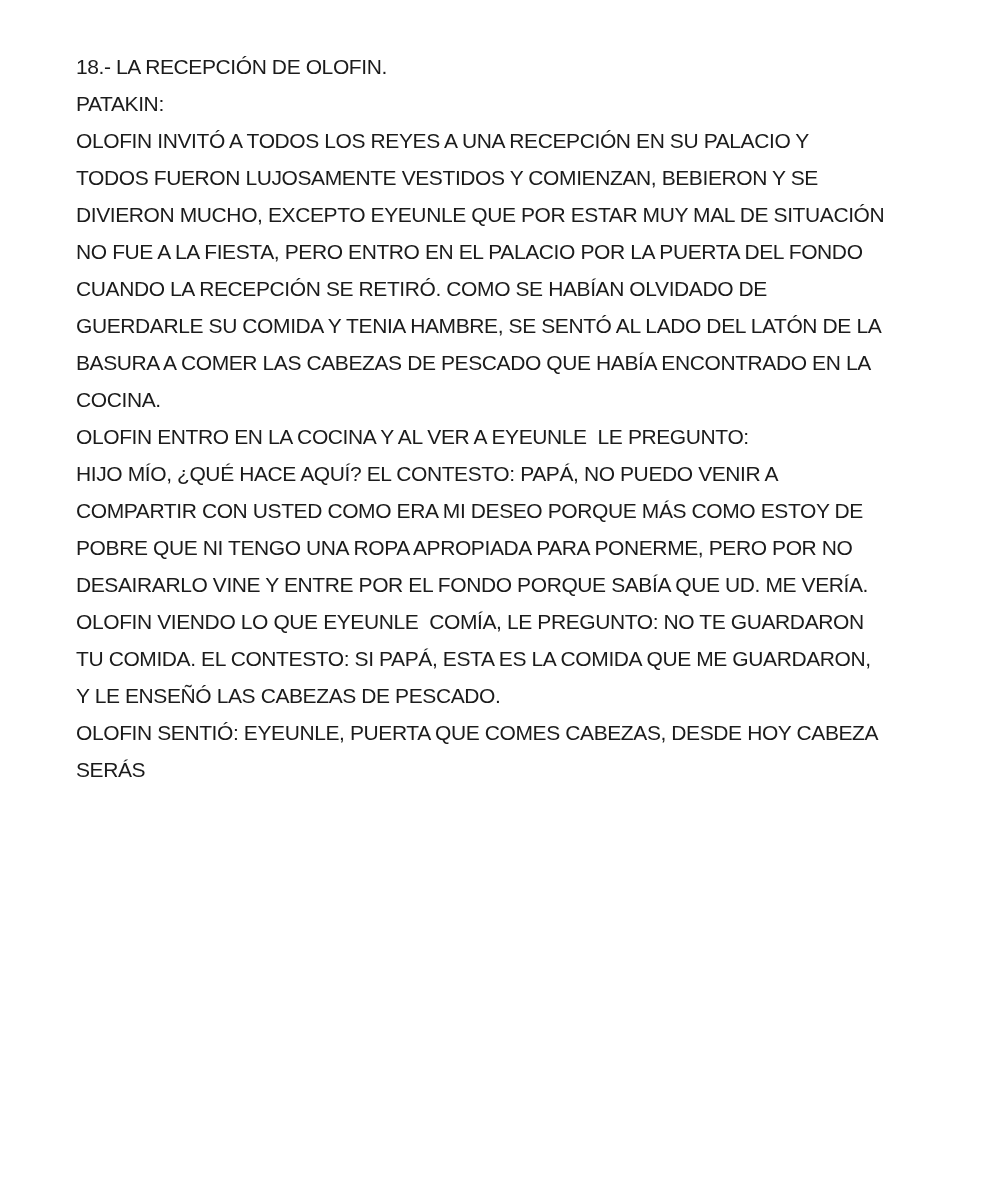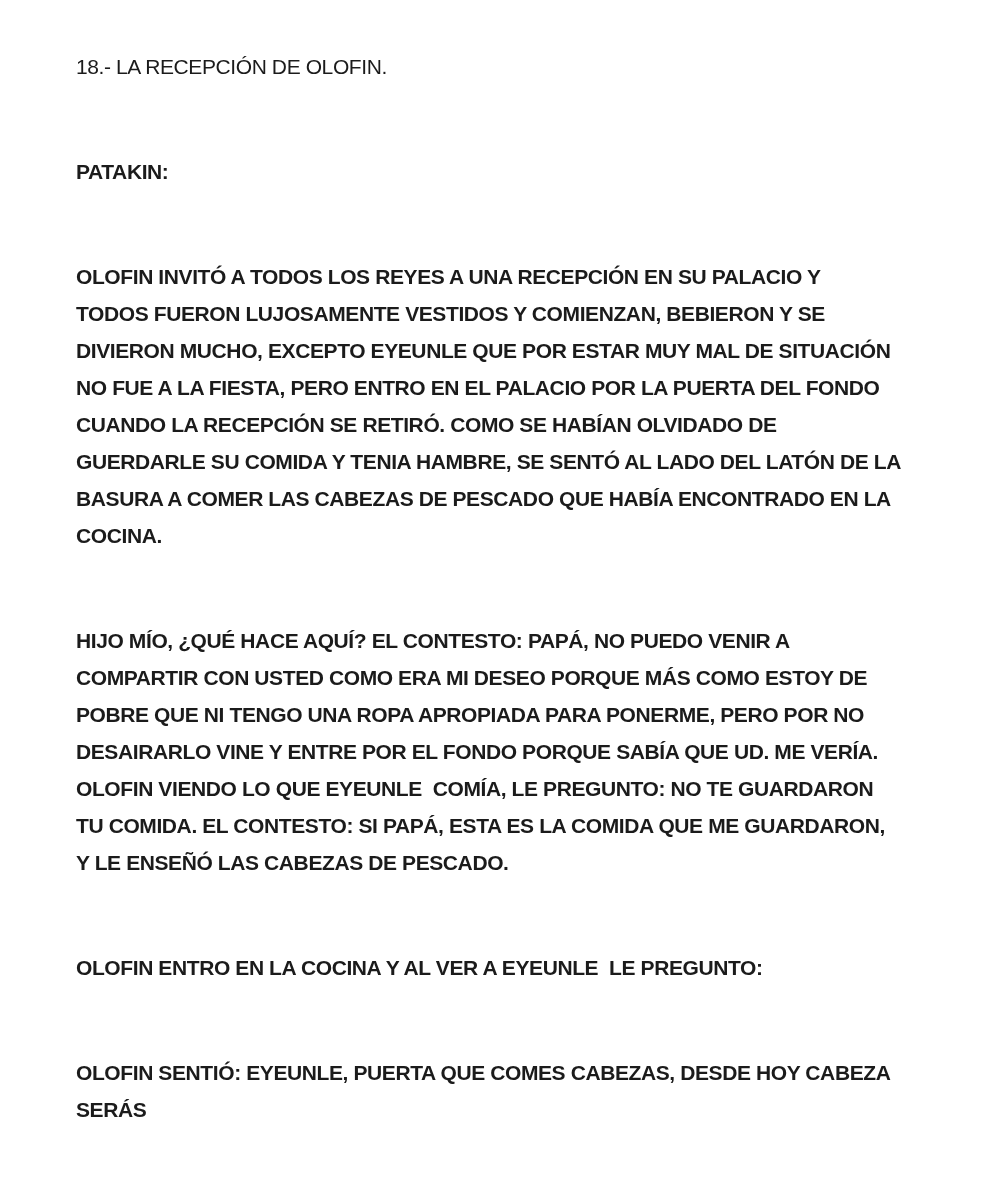--- a/index.html
+++ b/index.html
@@ -28,48 +28,46 @@
     font-weight: 400;
     letter-spacing: -0.4px;
     white-space: pre-wrap;       
     color: #1b1b1b;
   }
   h1.doc-text {
     font-size: 21px;             
     font-weight: 400;
   }
   .block-gap {
-    margin-top: 68px;            
-    font-weight: bold;
   }
 </style>
 </head>
 <body>
 
 <main class="page">
 
   <h1 class="doc-text">18.- LA RECEPCIÓN DE OLOFIN.</h1>
 
   <p class="doc-text block-gap">PATAKIN:</p>
 
   <p class="doc-text block-gap">OLOFIN INVITÓ A TODOS LOS REYES A UNA RECEPCIÓN EN SU PALACIO Y
 TODOS FUERON LUJOSAMENTE VESTIDOS Y COMIENZAN, BEBIERON Y SE
 DIVIERON MUCHO, EXCEPTO EYEUNLE QUE POR ESTAR MUY MAL DE SITUACIÓN
 NO FUE A LA FIESTA, PERO ENTRO EN EL PALACIO POR LA PUERTA DEL FONDO
 CUANDO LA RECEPCIÓN SE RETIRÓ. COMO SE HABÍAN OLVIDADO DE
 GUERDARLE SU COMIDA Y TENIA HAMBRE, SE SENTÓ AL LADO DEL LATÓN DE LA
 BASURA A COMER LAS CABEZAS DE PESCADO QUE HABÍA ENCONTRADO EN LA
 COCINA.</p>
 
+  <p class="doc-text block-gap">OLOFIN ENTRO EN LA COCINA Y AL VER A EYEUNLE  LE PREGUNTO:</p>
+
   <p class="doc-text block-gap">HIJO MÍO, ¿QUÉ HACE AQUÍ? EL CONTESTO: PAPÁ, NO PUEDO VENIR A
 COMPARTIR CON USTED COMO ERA MI DESEO PORQUE MÁS COMO ESTOY DE
 POBRE QUE NI TENGO UNA ROPA APROPIADA PARA PONERME, PERO POR NO
 DESAIRARLO VINE Y ENTRE POR EL FONDO PORQUE SABÍA QUE UD. ME VERÍA.
 OLOFIN VIENDO LO QUE EYEUNLE  COMÍA, LE PREGUNTO: NO TE GUARDARON
 TU COMIDA. EL CONTESTO: SI PAPÁ, ESTA ES LA COMIDA QUE ME GUARDARON,
 Y LE ENSEÑÓ LAS CABEZAS DE PESCADO.</p>
 
-  <p class="doc-text block-gap">OLOFIN ENTRO EN LA COCINA Y AL VER A EYEUNLE  LE PREGUNTO:</p>
-
   <p class="doc-text block-gap">OLOFIN SENTIÓ: EYEUNLE, PUERTA QUE COMES CABEZAS, DESDE HOY CABEZA
 SERÁS</p>
 
 </main>
 
 </body></html>

